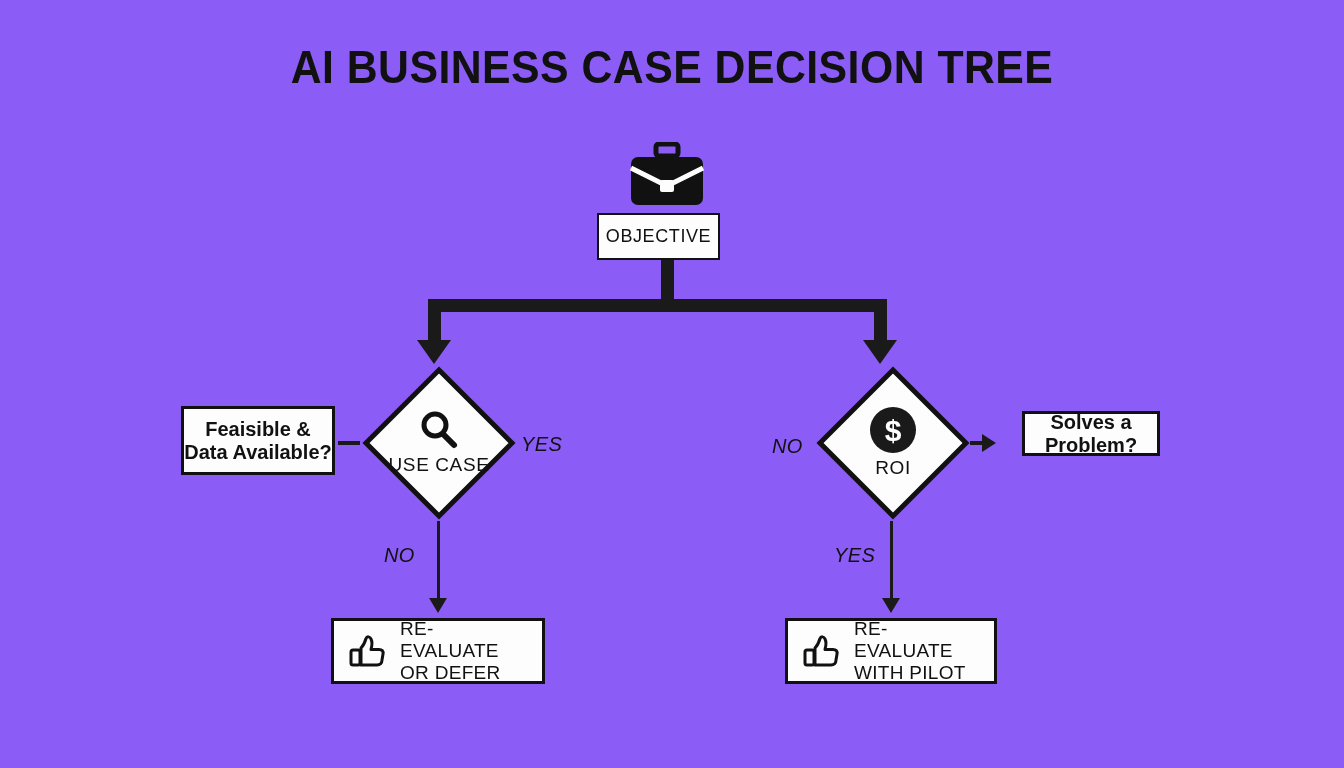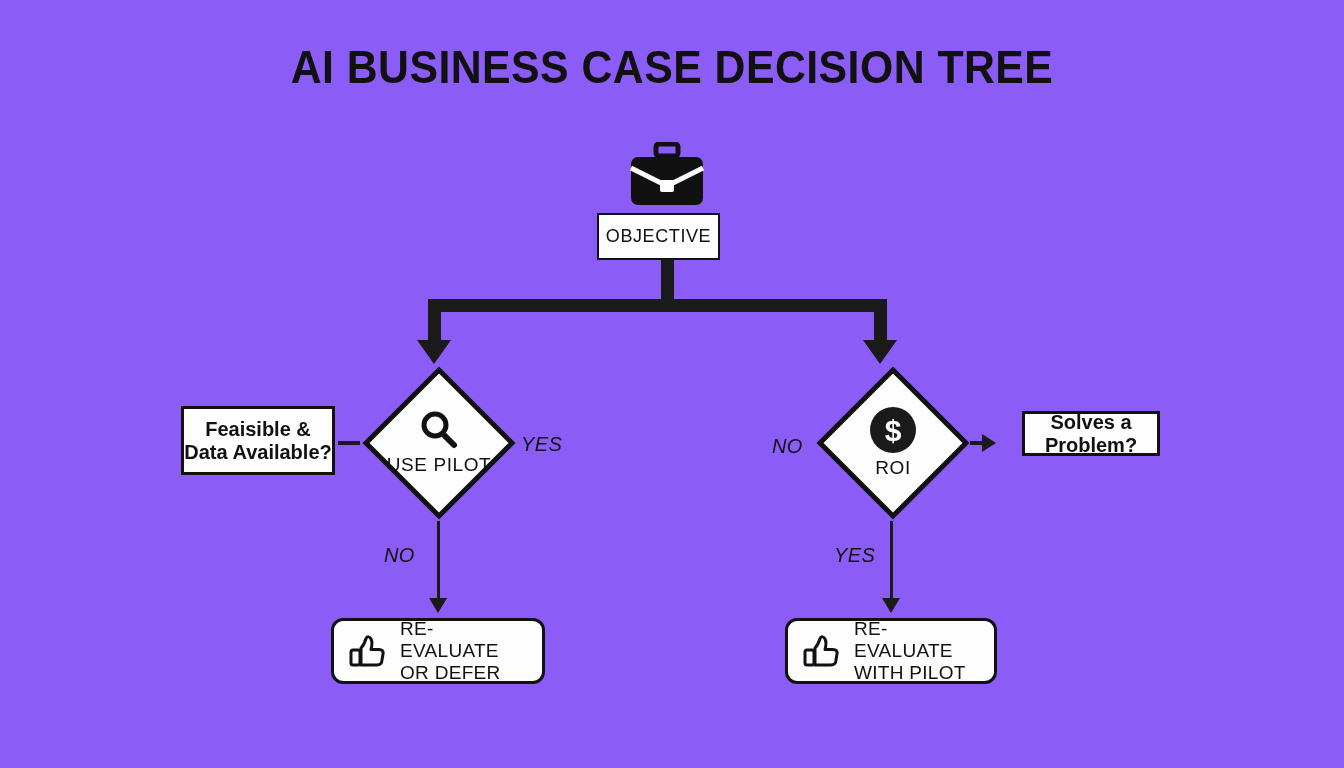--- a/index.html
+++ b/index.html
@@ -84,21 +84,20 @@
     text-align: center;
     white-space: pre-line;
   }
 
   
   .outcome-box {
     height: 66px;
     padding: 0 14px;
     gap: 12px;
     justify-content: center;
-    border-radius: 12px;
   }
   #outcome-left {
     left: 331px;
     top: 618px;
     width: 214px;
   }
   #outcome-right {
     left: 785px;
     top: 618px;
     width: 212px;
@@ -336,21 +335,21 @@
     <svg class="diamond-shape" viewBox="0 0 154 154">
       <polygon points="77,4 150,77 77,150 4,77" fill="#fdfdfd" stroke="#111111" stroke-width="5"></polygon>
     </svg>
     <div class="diamond-inner">
       <span class="magnifier-holder">
         <svg class="icon" width="40" height="40" viewBox="0 0 40 40">
           <circle cx="16" cy="15" r="11" fill="none" stroke="#111111" stroke-width="5"></circle>
           <line x1="24" y1="24" x2="35" y2="35" stroke="#111111" stroke-width="6" stroke-linecap="round"></line>
         </svg>
       </span>
-      <span class="diamond-label">USE PILOT</span>
+      <span class="diamond-label">USE CASE</span>
     </div>
   </div>
   <div class="edge-label" id="label-yes-usecase">YES</div>
   <div class="edge-label" id="label-no-usecase">NO</div>
 
   <div class="diamond-wrap" id="diamond-roi">
     <svg class="diamond-shape" viewBox="0 0 154 154">
       <polygon points="77,4 150,77 77,150 4,77" fill="#fdfdfd" stroke="#111111" stroke-width="5"></polygon>
     </svg>
     <div class="diamond-inner">

